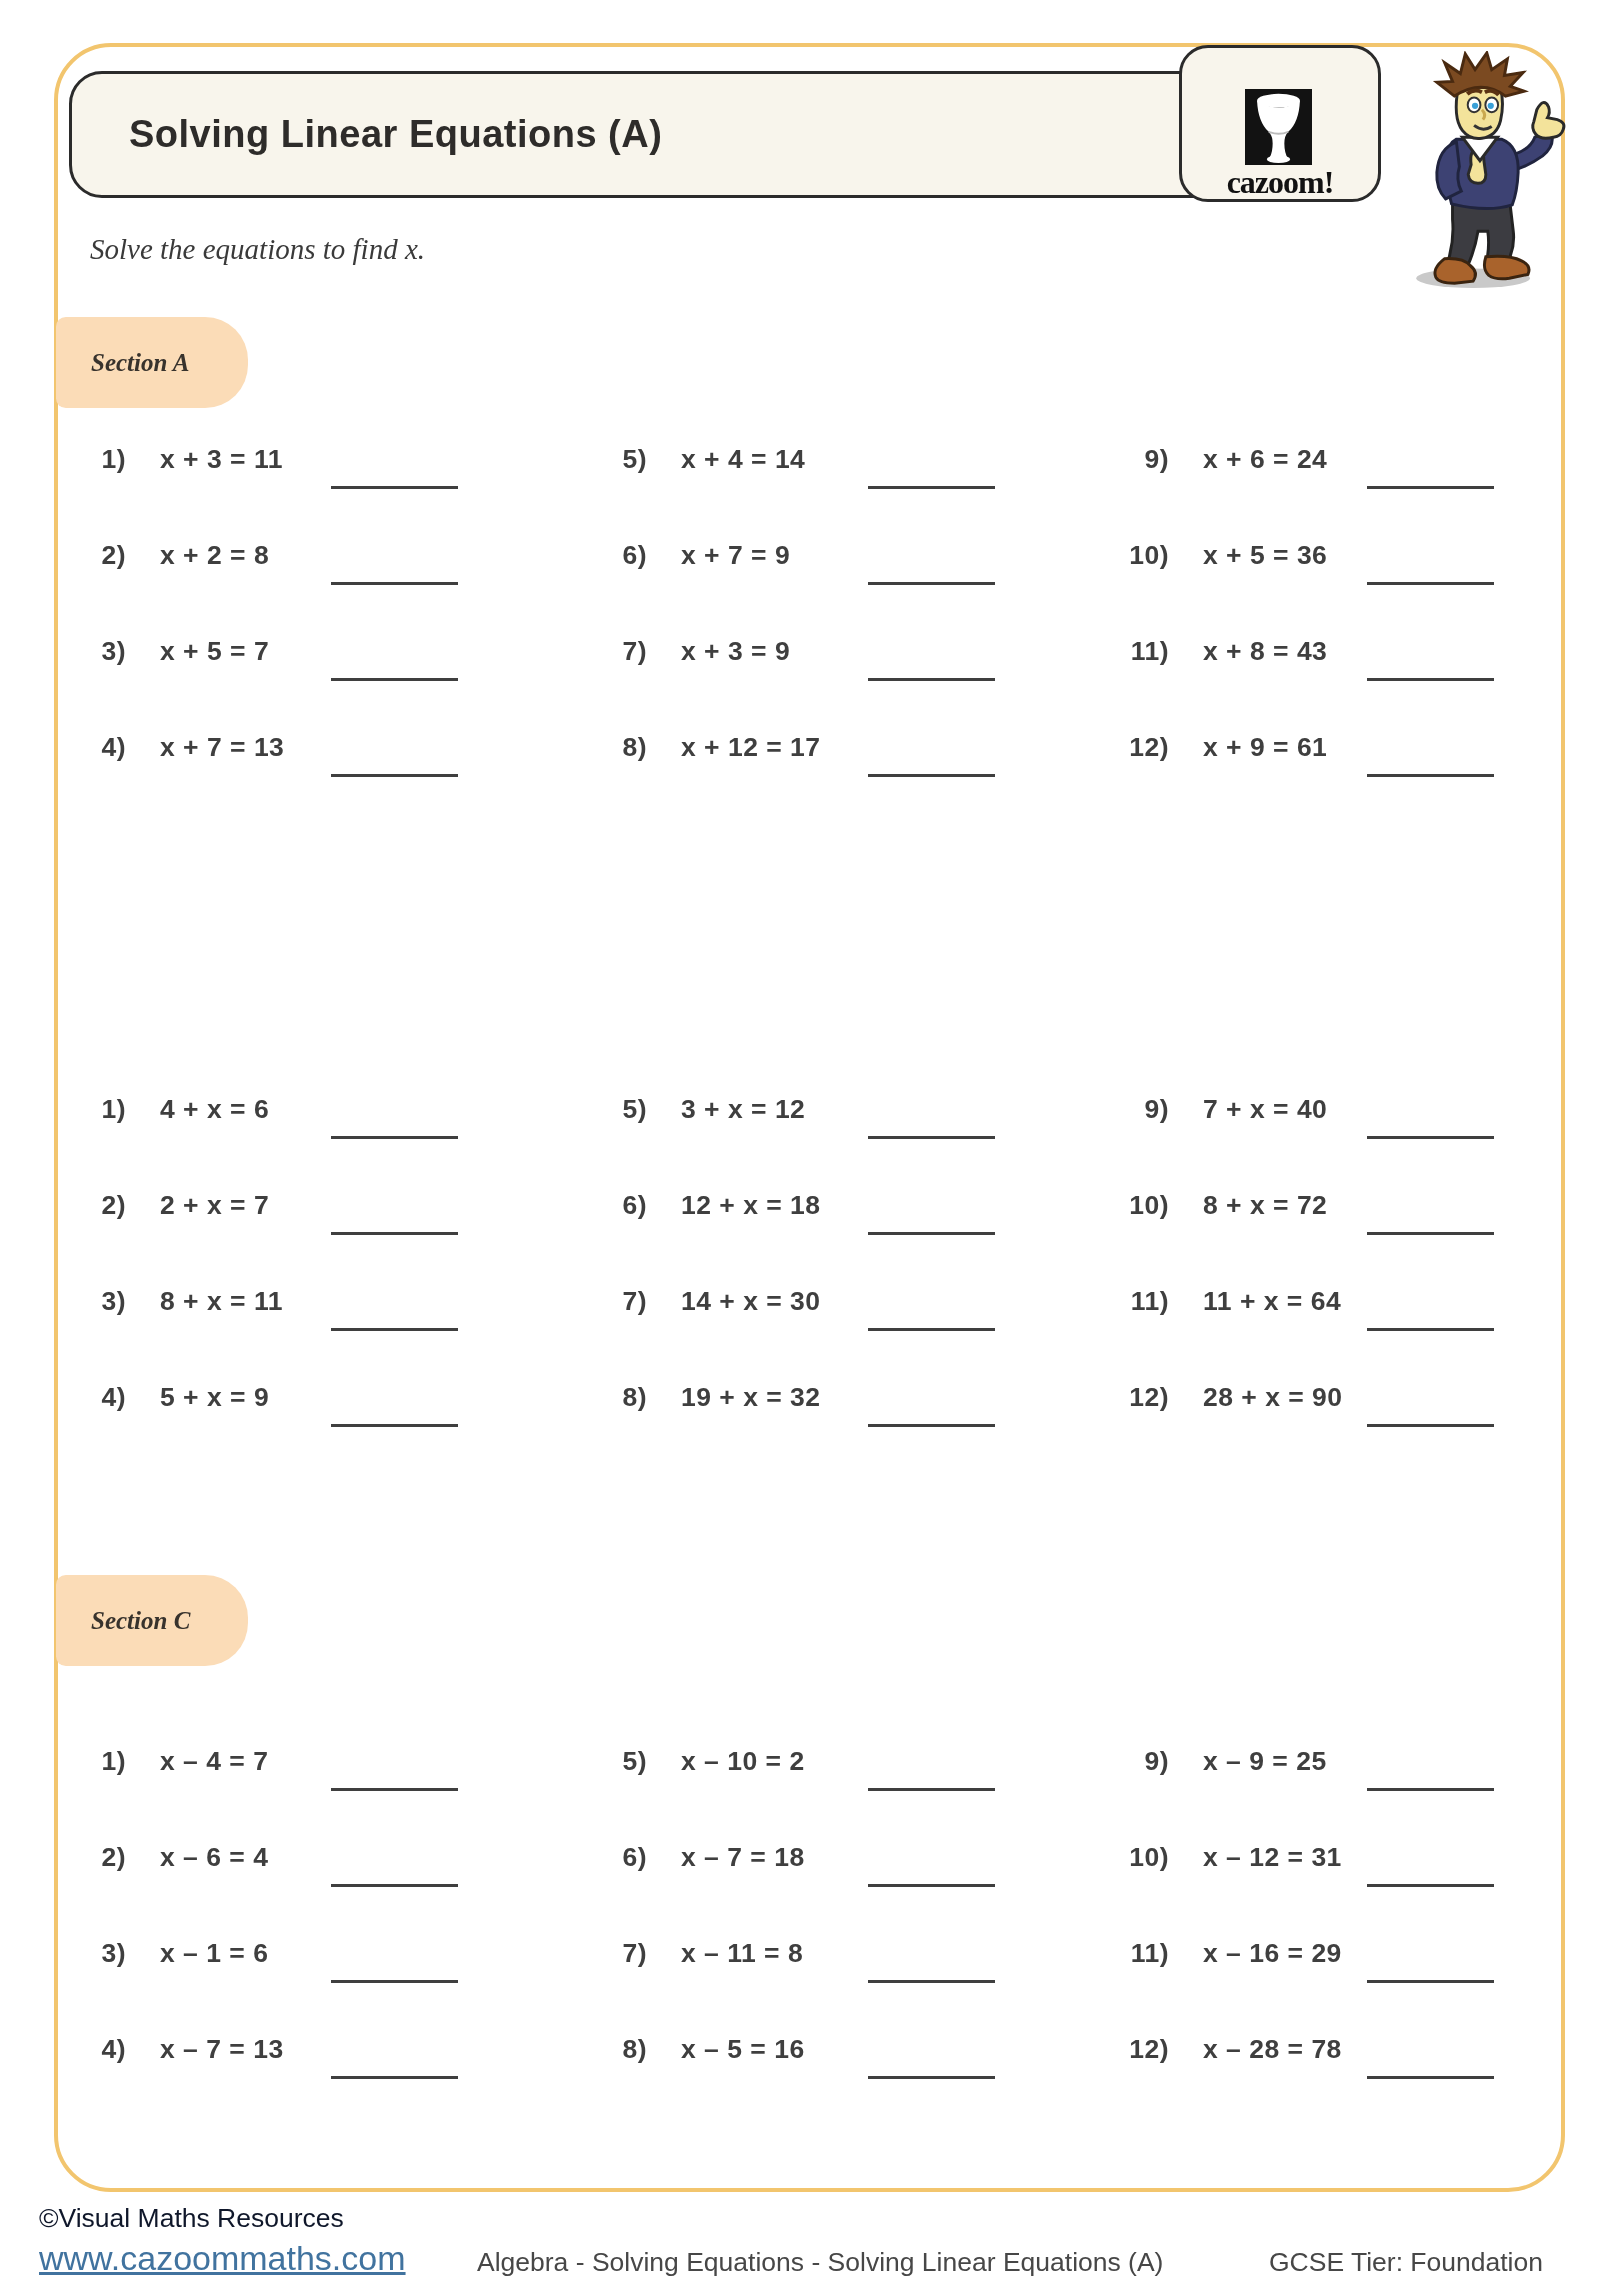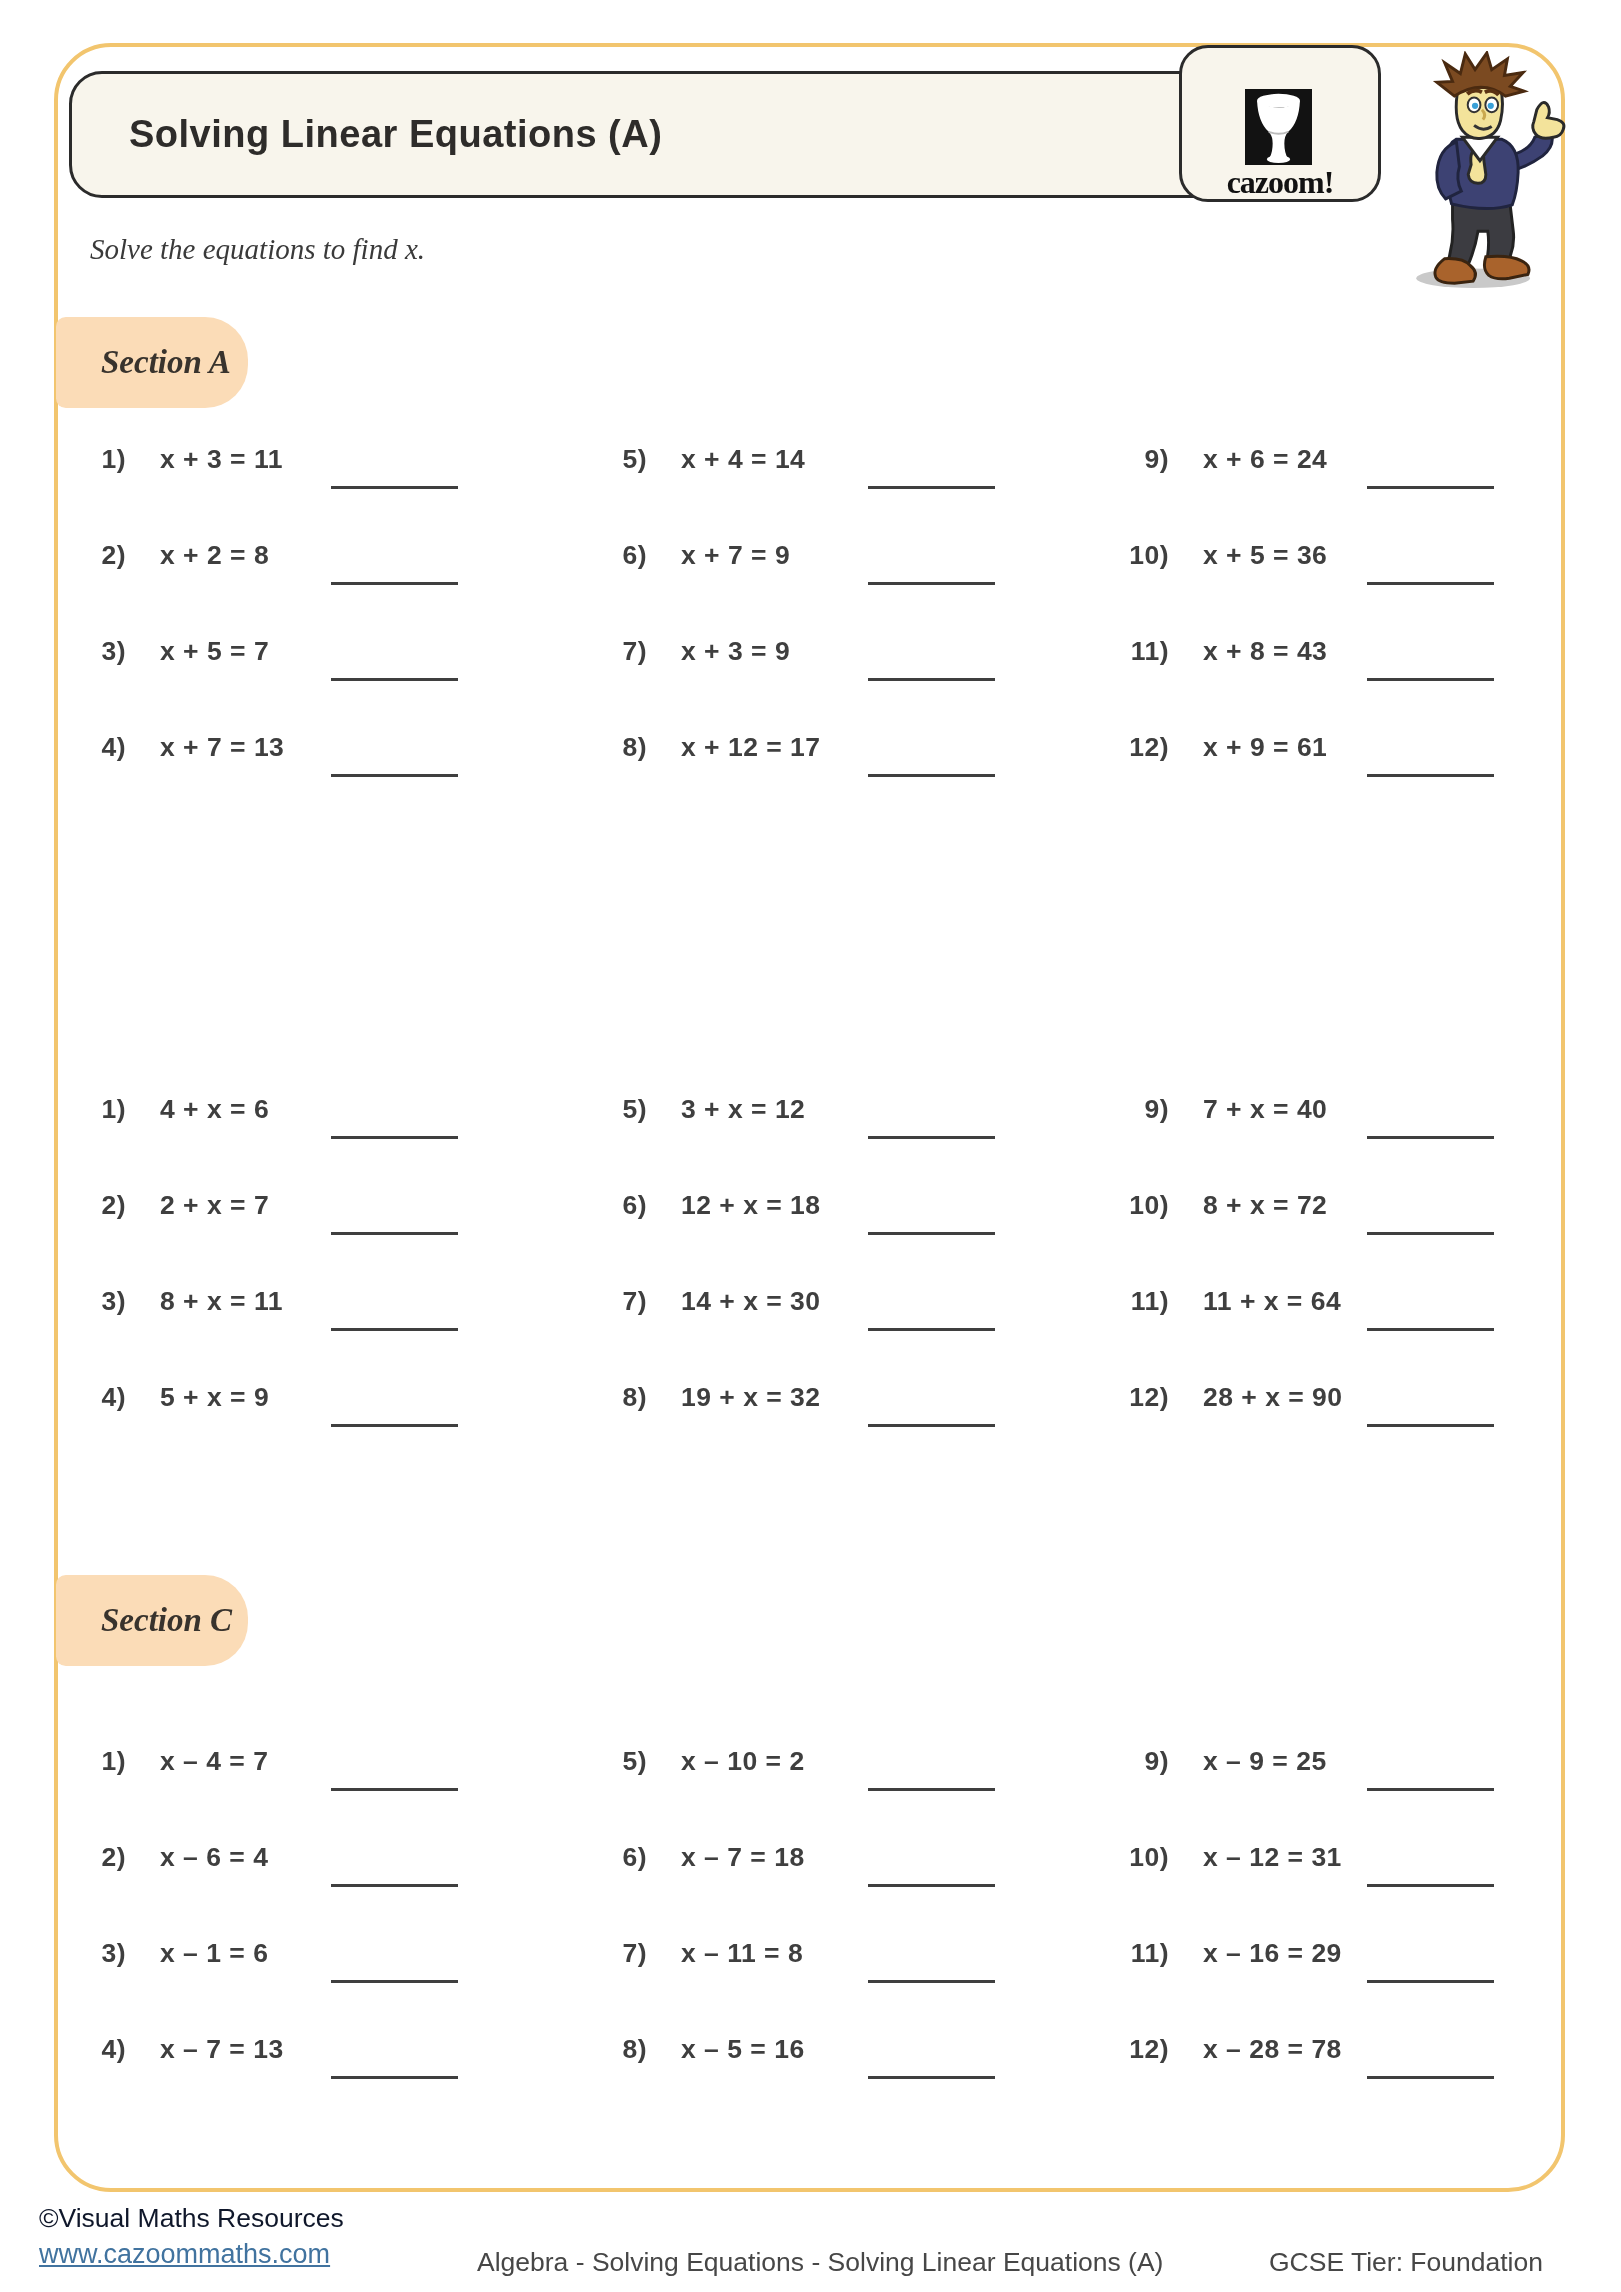--- a/index.html
+++ b/index.html
@@ -15,33 +15,33 @@
         background:#f8f5ec;border:3.9px solid #2b2b2b;border-radius:29px;}
   .logo-square{position:absolute;left:63px;top:41px;width:67px;height:76px;background:#121212;}
   .logo-text{position:absolute;left:0;top:116px;width:100%;text-align:center;
         font-family:"Liberation Serif",serif;font-weight:700;font-size:32px;color:#121212;
         letter-spacing:-1px;}
   .mascot{position:absolute;left:1380px;top:51px;width:196px;height:240px;}
   .instruction{position:absolute;left:90px;top:233px;font-family:"Liberation Serif",serif;
         font-style:italic;font-size:29px;color:#3a3a3a;}
   .section-tab{position:absolute;left:56px;width:192px;height:91px;background:#fbdcb7;
         border-radius:9.8px 43px 43px 9.8px;}
-  .section-tab span{display:block;padding-left:45px;line-height:91px;
+  .section-tab span{display:block;padding-left:35px;line-height:91px;
         font-family:"Liberation Serif",serif;font-weight:700;font-style:italic;
-        font-size:33px;color:#38332d;}
+        font-size:25px;color:#38332d;}
   #tab-a{top:317px;} #tab-b{top:928px;} #tab-c{top:1575px;}
   .cell{position:absolute;width:461px;height:96px;}
   .eqrow{display:flex;align-items:flex-start;}
   .num{display:inline-block;text-align:right;font-size:26.5px;font-weight:700;color:#3f3f3f;
         line-height:39px;letter-spacing:0.5px;}
   .eq{margin-left:34px;font-size:26.5px;font-weight:700;color:#3f3f3f;line-height:39px;
         letter-spacing:0.5px;white-space:nowrap;}
   .blank{position:absolute;top:46px;width:127px;height:2.9px;background:#3f3f3f;}
   .footer-copyright{position:absolute;left:39px;top:2203px;font-size:26.5px;color:#0f172a;}
-  .footer-link{position:absolute;left:39px;top:2239px;font-size:27px;color:#41739f;
+  .footer-link{position:absolute;left:39px;top:2239px;font-size:34px;color:#41739f;
         text-decoration:underline;cursor:pointer;}
   .footer-center{position:absolute;left:477px;top:2247px;font-size:26.5px;color:#474747;}
   .footer-right{position:absolute;left:1269px;top:2247px;font-size:26.5px;color:#474747;}
 </style>
 </head>
 <body>
 
 <div class="page">
 
   <div class="gold-border"></div>

